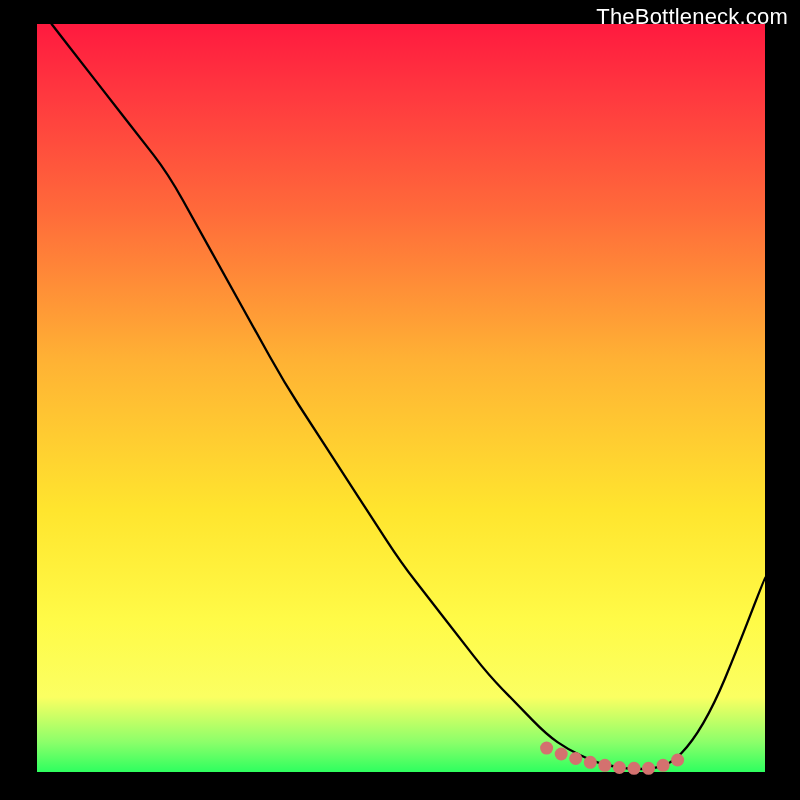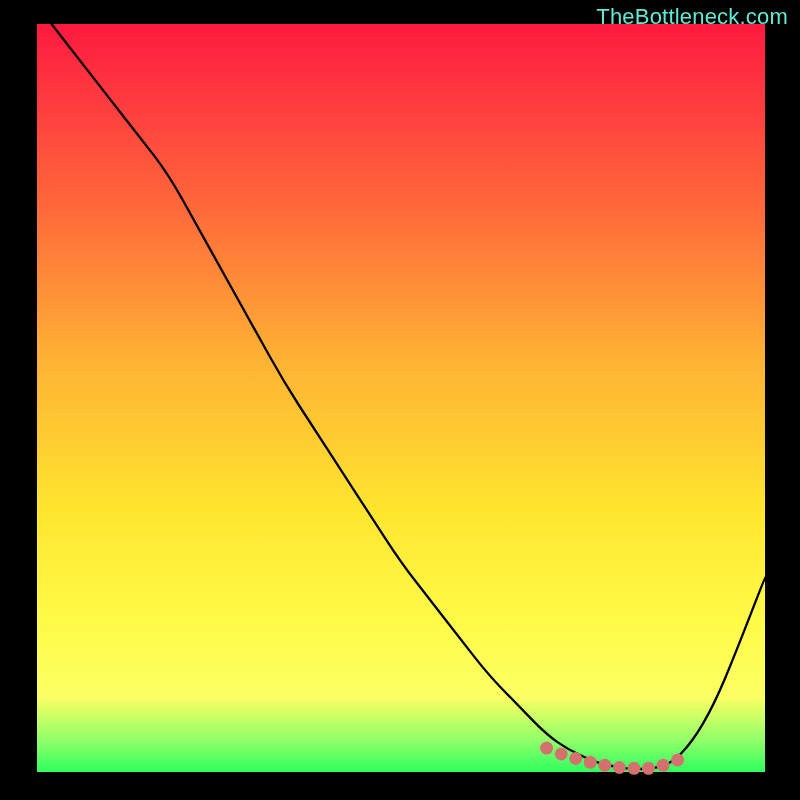--- a/index.html
+++ b/index.html
@@ -35,21 +35,21 @@
       #8cff6a 96%,
       #2eff5f 100%);
   }
   .watermark {
     position: absolute;
     top: 4px;
     right: 12px;
     font-family: Arial, Helvetica, sans-serif;
     font-size: 22px;
     font-weight: 500;
-    color: #5eead4;
+    color: #ffffff;
     letter-spacing: 0.2px;
   }
   svg.overlay {
     position: absolute;
     left: 0;
     top: 0;
     width: 728px;
     height: 748px;
     overflow: visible;
   }

